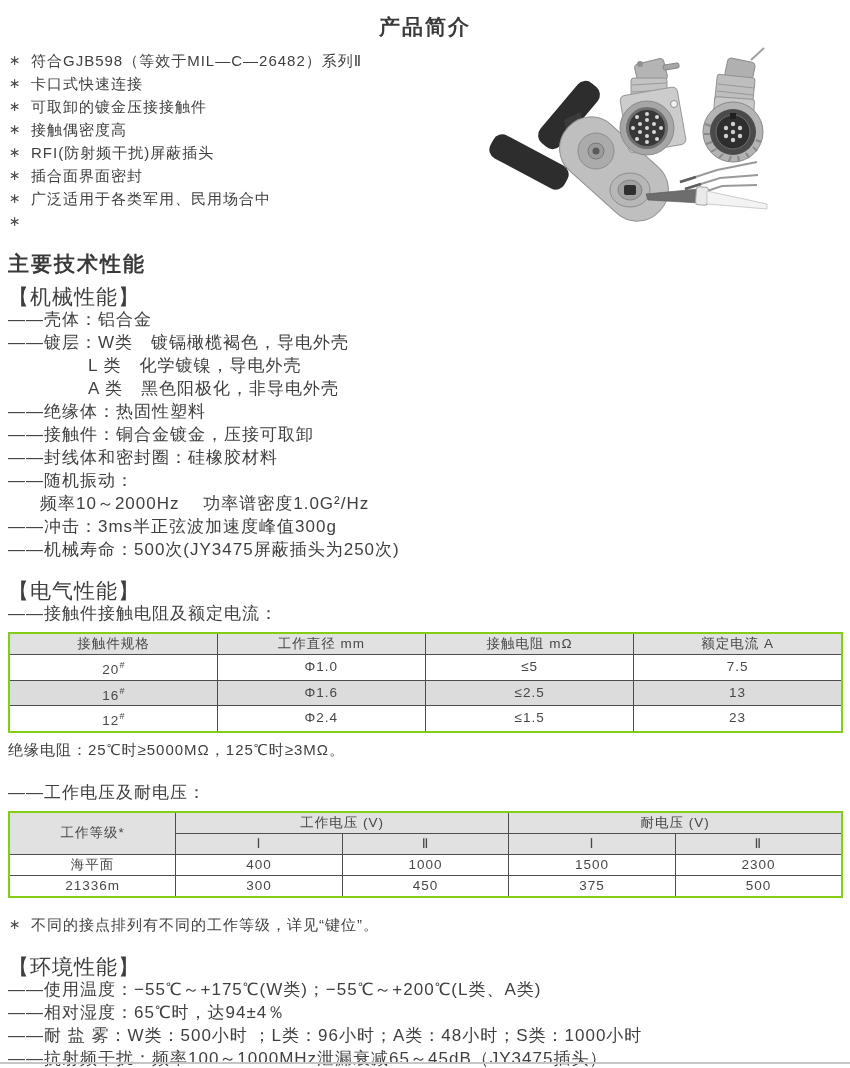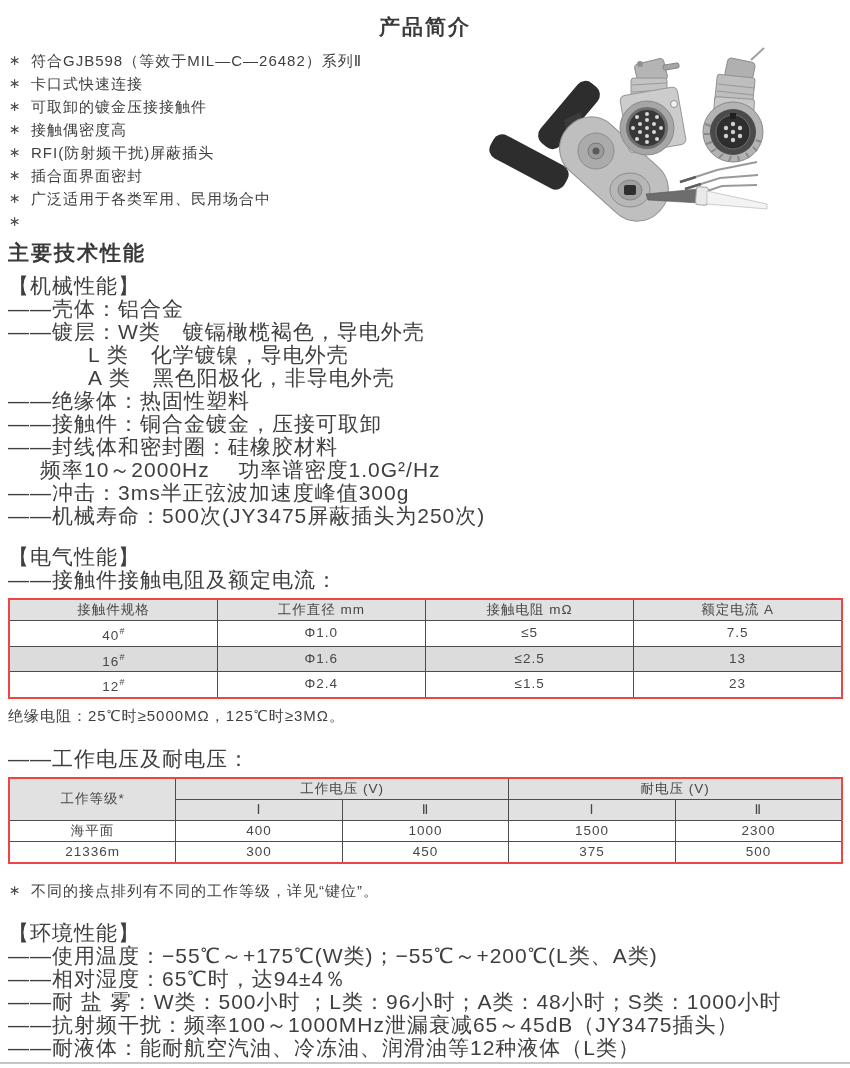--- a/index.html
+++ b/index.html
@@ -10,34 +10,34 @@
   .page{padding:12px 8px 0 8px;position:relative;}
   .doc-title{
     font-size:21px;font-weight:bold;letter-spacing:2px;color:#3a3a3a;
     margin:2px 0 0 0;line-height:26px;text-align:center;
   }
   .bullet-list{margin-top:9px;}
   .bullet{display:flex;font-size:15px;line-height:23px;letter-spacing:1px;max-width:470px;}
   .bullet .mark{width:14px;margin-right:9px;text-align:center;font-size:14px;color:#4a4a4a;flex:0 0 auto;}
   .section-title{
     font-size:21px;font-weight:bold;letter-spacing:2px;color:#3a3a3a;
-    margin-top:7px;line-height:26px;
+    margin-top:18px;line-height:26px;
   }
   .bracket-heading{font-size:21px;line-height:23px;letter-spacing:1px;margin-top:8px;color:#3f3f3f;}
-  .tline{font-size:21px;line-height:23px;letter-spacing:1px;color:#3f3f3f;white-space:pre-wrap;}
+  .tline{font-size:17px;line-height:23px;letter-spacing:1px;color:#3f3f3f;white-space:pre-wrap;}
   .tline.sub{margin-left:80px;}
   .tline.freq{margin-left:32px;}
   .elec-heading{margin-top:18px;}
   .env-heading{margin-top:19px;}
   .plain-note{font-size:15px;line-height:23px;letter-spacing:1px;margin-top:5px;}
   .voltage-line{margin-top:20px;}
   table.spec{
     border-collapse:collapse;table-layout:fixed;width:835px;
     font-size:13.5px;color:#474747;margin-top:7px;
-    border:2px solid #ef4444;
+    border:2px solid #84cc16;
   }
   table.spec th,table.spec td{
     border:1px solid #4d4d4d;text-align:center;height:20px;padding:0;
     font-weight:normal;letter-spacing:1px;line-height:20px;
   }
   table.spec .hdr{background:#e1e1e1;}
   table.spec tr.alt td{background:#dcdcdc;}
   table.spec sup{font-size:9px;letter-spacing:0;}
   .vtable{margin-top:9px;}
   .footnote{display:flex;font-size:15px;line-height:23px;letter-spacing:1px;margin-top:15px;}
@@ -191,37 +191,38 @@
   <div class="section-title">主要技术性能</div>
 
   <div class="bracket-heading">【机械性能】</div>
   <div class="tline">——壳体：铝合金</div>
   <div class="tline">——镀层：W类　镀镉橄榄褐色，导电外壳</div>
   <div class="tline sub">L 类　化学镀镍，导电外壳</div>
   <div class="tline sub">A 类　黑色阳极化，非导电外壳</div>
   <div class="tline">——绝缘体：热固性塑料</div>
   <div class="tline">——接触件：铜合金镀金，压接可取卸</div>
   <div class="tline">——封线体和密封圈：硅橡胶材料</div>
+  <div class="tline">——随机振动：</div>
   <div class="tline freq">频率10～2000Hz　 功率谱密度1.0G²/Hz</div>
   <div class="tline">——冲击：3ms半正弦波加速度峰值300g</div>
   <div class="tline">——机械寿命：500次(JY3475屏蔽插头为250次)</div>
 
   <div class="bracket-heading elec-heading">【电气性能】</div>
   <div class="tline">——接触件接触电阻及额定电流：</div>
 
   <table class="spec">
     <tbody>
         <tr>
       <th class="hdr">接触件规格</th>
       <th class="hdr">工作直径 mm</th>
       <th class="hdr">接触电阻 mΩ</th>
       <th class="hdr">额定电流 A</th>
     </tr>
     <tr>
-      <td><span>40</span><sup>#</sup></td>
+      <td><span>20</span><sup>#</sup></td>
       <td>Φ1.0</td>
       <td>≤5</td>
       <td>7.5</td>
     </tr>
     <tr class="alt">
       <td><span>16</span><sup>#</sup></td>
       <td>Φ1.6</td>
       <td>≤2.5</td>
       <td>13</td>
     </tr>

